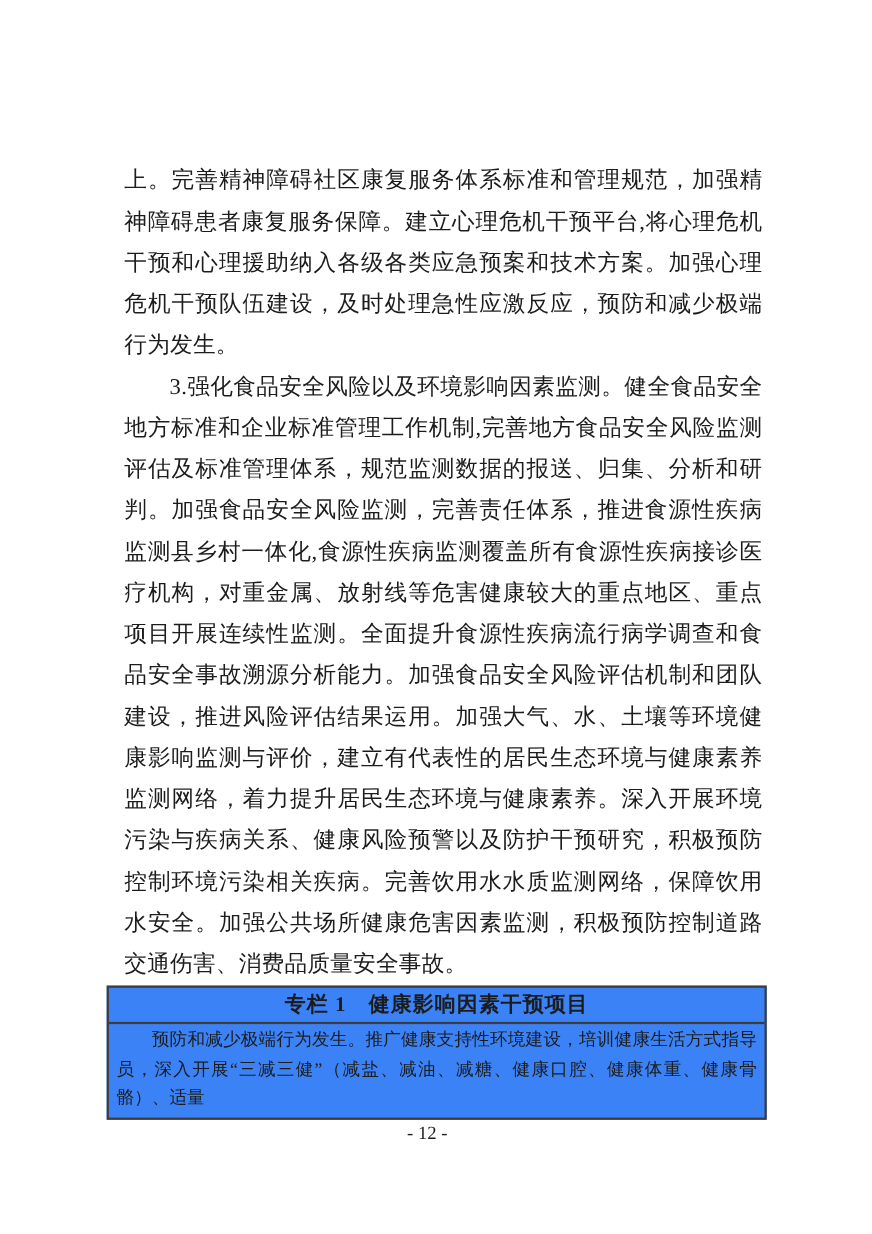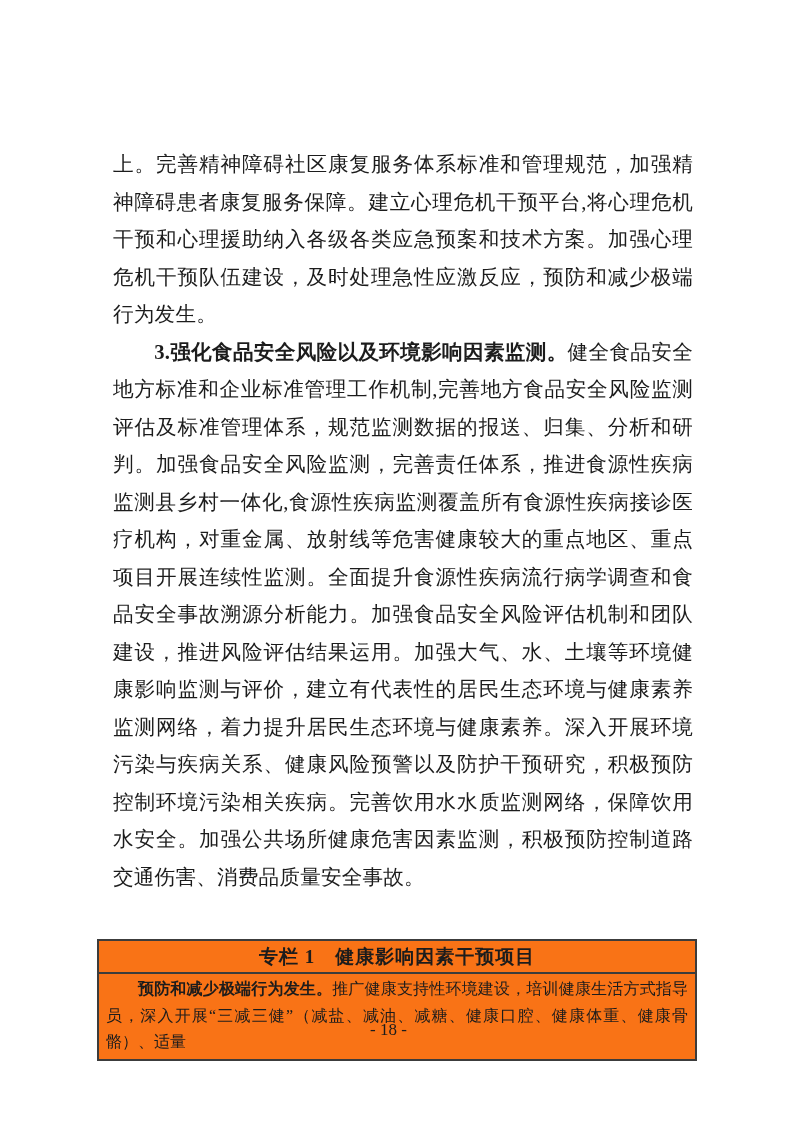--- a/index.html
+++ b/index.html
@@ -28,30 +28,30 @@
     line-height: 37.5px;
     text-align: justify;
     text-justify: inter-ideograph;
     letter-spacing: 0.2px;
     word-break: break-all;
   }
   .body-para.indented {
     text-indent: 2em;
   }
   .bold-lead {
-    font-weight: bold;
+    font-weight: normal;
   }
   .callout-box {
     position: absolute;
     left: 97px;
-    top: 939px;
+    top: 896px;
     width: 600px;
     border: 2px solid #3c3c3c;
     box-sizing: border-box;
-    background: #f97316;
+    background: #3b82f6;
   }
   .callout-box .box-header {
     border-bottom: 2px solid #3c3c3c;
     text-align: center;
     font-weight: bold;
     font-size: 19px;
     line-height: 29px;
     padding: 1px 0;
     letter-spacing: 1px;
   }
@@ -91,15 +91,15 @@
 
   </div>
 
   <div class="callout-box">
     <div class="box-header">专栏 1　健康影响因素干预项目</div>
     <div class="box-body">
       <span class="bold-lead">预防和减少极端行为发生。</span><span>推广健康支持性环境建设，培训健康生活方式指导员，深入开展“三减三健”（减盐、减油、减糖、健康口腔、健康体重、健康骨骼）、适量</span>
     </div>
   </div>
 
-  <div class="page-footer">- 18 -</div>
+  <div class="page-footer">- 12 -</div>
 
 </div>
 
 </body></html>

